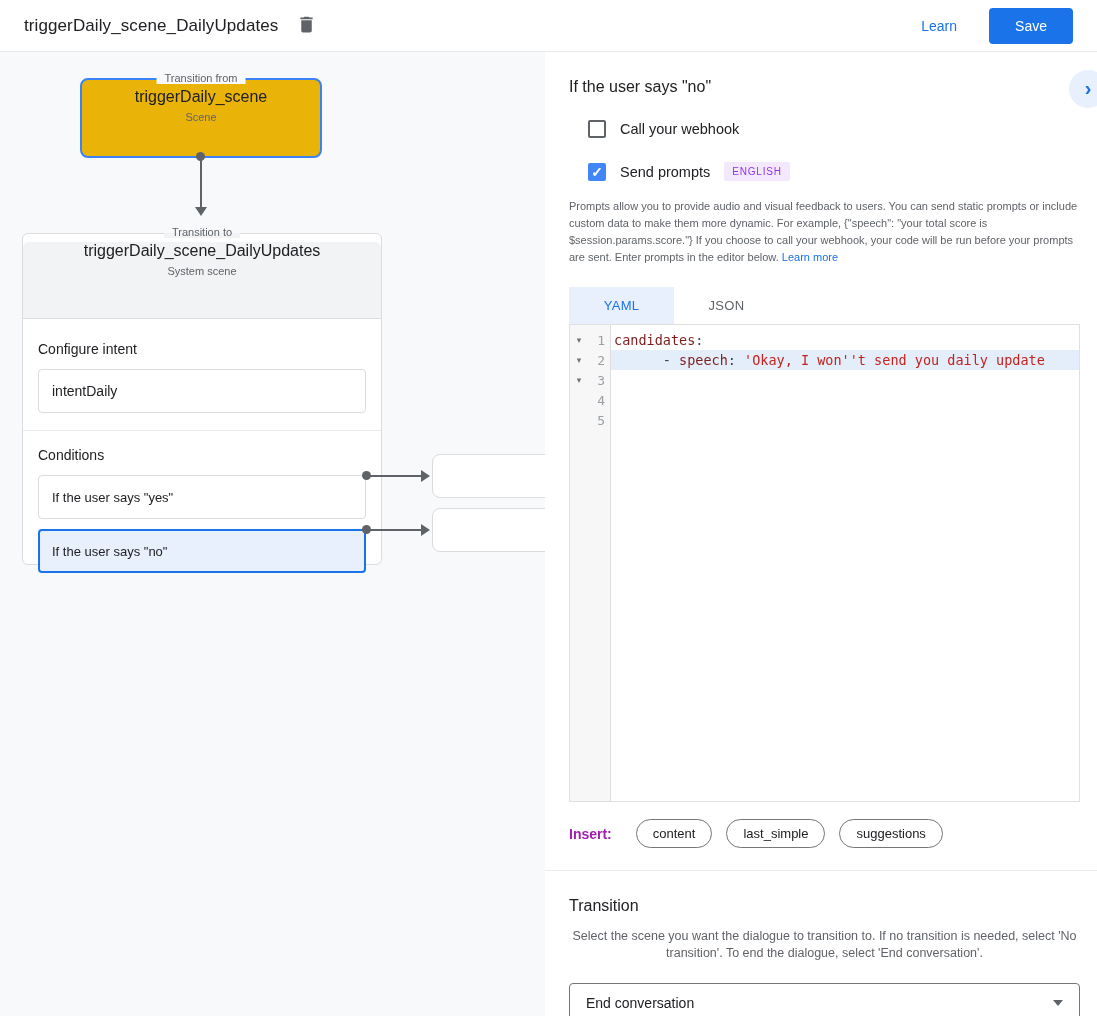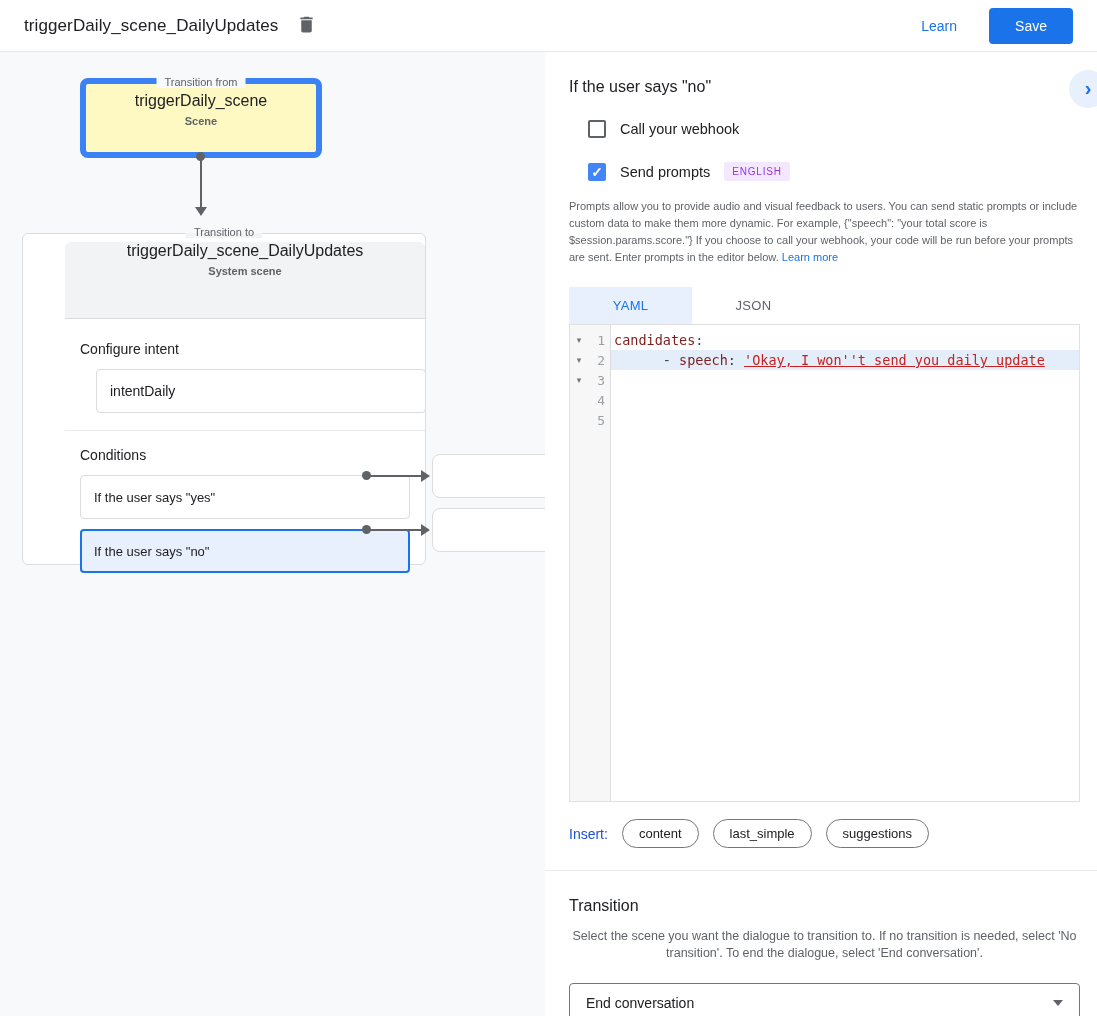--- a/index.html
+++ b/index.html
@@ -16,41 +16,41 @@
     padding:8px 16px; margin-right:16px; cursor:pointer; font-family:inherit; }
   .save-btn { background:#1a73e8; color:#fff; font-size:14px; font-weight:500; border:none;
     border-radius:4px; padding:10px 26px; cursor:pointer; font-family:inherit; }
 
   
   .body-wrap { display:flex; height:964px; }
   .left-panel { width:545px; background:#f8f9fa; position:relative; overflow:hidden; flex:none; }
   .right-panel { flex:1; background:#fff; position:relative; }
 
   
-  .node-box { position:absolute; background:#fef9c3; border:6px solid #3b82f6; border-radius:8px; }
+  .node-box { position:absolute; background:#eab308; border:2px solid #3b82f6; border-radius:8px; }
   .legend { position:absolute; top:-8px; left:50%; transform:translateX(-50%);
     font-size:11px; color:#5f6368; padding:0 8px; white-space:nowrap; background:#f8f9fa; }
   .from-box { left:80px; top:26px; width:242px; height:80px; text-align:center; }
   .node-name { font-size:16px; color:#202124; margin-top:8px; }
-  .node-type { font-size:11px; color:#5f6368; margin-top:5px;font-weight:bold; }
+  .node-type { font-size:11px; color:#5f6368; margin-top:5px; }
 
   .v-dot { position:absolute; left:196px; top:100px; width:9px; height:9px; border-radius:50%; background:#5f6368; }
   .v-line { position:absolute; left:200px; top:104px; width:2px; height:52px; background:#5f6368; }
   .v-arrowhead { position:absolute; left:195px; top:155px; width:0; height:0;
     border-left:6px solid transparent; border-right:6px solid transparent; border-top:9px solid #5f6368; }
 
-  .to-card { position:absolute; left:22px; top:181px; width:404px; height:332px;
-    background:#fff; border:1px solid #dadce0; border-radius:6px;padding-left:42px; }
+  .to-card { position:absolute; left:22px; top:181px; width:360px; height:332px;
+    background:#fff; border:1px solid #dadce0; border-radius:6px; }
   .to-card .legend { background:linear-gradient(to bottom,#f8f9fa 55%,#f1f3f4 45%); }
   .to-card-header { background:#f1f3f4; border-bottom:1px solid #dadce0; border-radius:6px 6px 0 0;
     height:77px; text-align:center; }
   .to-card-body { padding:22px 15px 0 15px; }
   .field-label { font-size:14px; color:#202124; margin-bottom:12px; }
   .intent-input { width:100%; height:44px; border:1px solid #dadce0; border-radius:4px;
-    font-size:14px; color:#202124; padding:0 13px; font-family:inherit; background:#fff;margin-left:16px; }
+    font-size:14px; color:#202124; padding:0 13px; font-family:inherit; background:#fff; }
   .card-divider { border-top:1px solid #e8eaed; margin:17px -15px 16px -15px; }
   .cond-row { height:44px; border:1px solid #dadce0; border-radius:4px; background:#fff;
     display:flex; align-items:center; padding:0 13px; font-size:13px; color:#202124;
     margin-bottom:10px; cursor:pointer; }
   .cond-row.selected { background:#e8f0fe; border:2px solid #1a73e8; padding:0 12px; }
 
   .h-dot { position:absolute; width:9px; height:9px; border-radius:50%; background:#5f6368; }
   .h-line { position:absolute; height:2px; background:#5f6368; }
   .h-arrowhead { position:absolute; width:0; height:0;
     border-top:6px solid transparent; border-bottom:6px solid transparent; border-left:9px solid #5f6368; }
@@ -69,40 +69,40 @@
     cursor:pointer; display:flex; align-items:center; justify-content:center; }
   .checkbox.checked { background:#4285f4; border-color:#4285f4; color:#fff; font-size:14px; font-weight:700; }
   .check-label { margin-left:14px; font-size:14.5px; font-weight:500; color:#202124; }
   .lang-badge { margin-left:14px; background:#f3e8fd; color:#9334e6; font-size:10px; font-weight:500;
     letter-spacing:.8px; padding:4px 8px; border-radius:2px; }
 
   .desc { margin-top:17px; font-size:11px; line-height:17px; color:#5f6368; max-width:520px; }
   .link { color:#1a73e8; cursor:pointer; text-decoration:none; }
 
   .tabs { display:flex; margin-top:21px; }
-  .tab { width:123px; height:37px; display:flex; align-items:center; justify-content:center;
+  .tab { width:105px; height:37px; display:flex; align-items:center; justify-content:center;
     font-size:13px; font-weight:500; letter-spacing:.3px; color:#5f6368; cursor:pointer; }
   .tab.active { background:#e8f0fe; color:#1a73e8; }
 
   .editor { height:478px; border:1px solid #e0e0e0; display:flex; background:#fff; max-width:1063px; }
   .gutter { width:41px; background:#f7f7f7; border-right:1px solid #ddd; padding-top:5px; flex:none; }
   .gutter-row { height:20px; display:flex; align-items:center; }
   .fold { width:18px; text-align:center; font-size:9px; color:#777; line-height:20px; }
   .lnum { flex:1; text-align:right; padding-right:5px; font-family:"DejaVu Sans Mono", monospace;
     font-size:13px; color:#9aa0a6; }
   .code-area { flex:1; padding-top:5px; overflow:hidden; font-family:"DejaVu Sans Mono", monospace;
     font-size:13.5px; }
   .code-line { height:20px; line-height:20px; white-space:pre; padding-left:3px; }
   .code-line.hl { background:#e3eefa; }
   .tok-key { color:#7f1d1d; }
   .tok-p { color:#37474f; }
-  .tok-str { color:#c5221f;text-decoration:underline; }
+  .tok-str { color:#c5221f; }
 
   .insert-row { display:flex; align-items:center; margin-top:17px; }
-  .insert-label { font-size:14px; color:#1d4ed8; margin-right:14px; }
+  .insert-label { font-size:14px; color:#a21caf; margin-right:24px;font-weight:bold; }
   .chip { border:1px solid #747775; border-radius:16px; background:#fff; padding:6px 16px;
     font-size:13px; color:#202124; margin-right:14px; cursor:pointer; font-family:inherit; }
 
   .transition-section { padding:26px 17px 0 24px; }
   .transition-title { font-size:16px; color:#202124; }
   .transition-desc { margin-top:13px; font-size:12.5px; line-height:17px; color:#5f6368; max-width:522px;text-align:center; }
   .select-box { margin-top:21px; height:40px; max-width:1063px; border:1px solid #747775; border-radius:4px;
     display:flex; align-items:center; justify-content:space-between; padding:0 16px; cursor:pointer;
     font-size:14px; color:#202124; background:#fff; }
   .caret { width:0; height:0; border-left:5px solid transparent; border-right:5px solid transparent;

